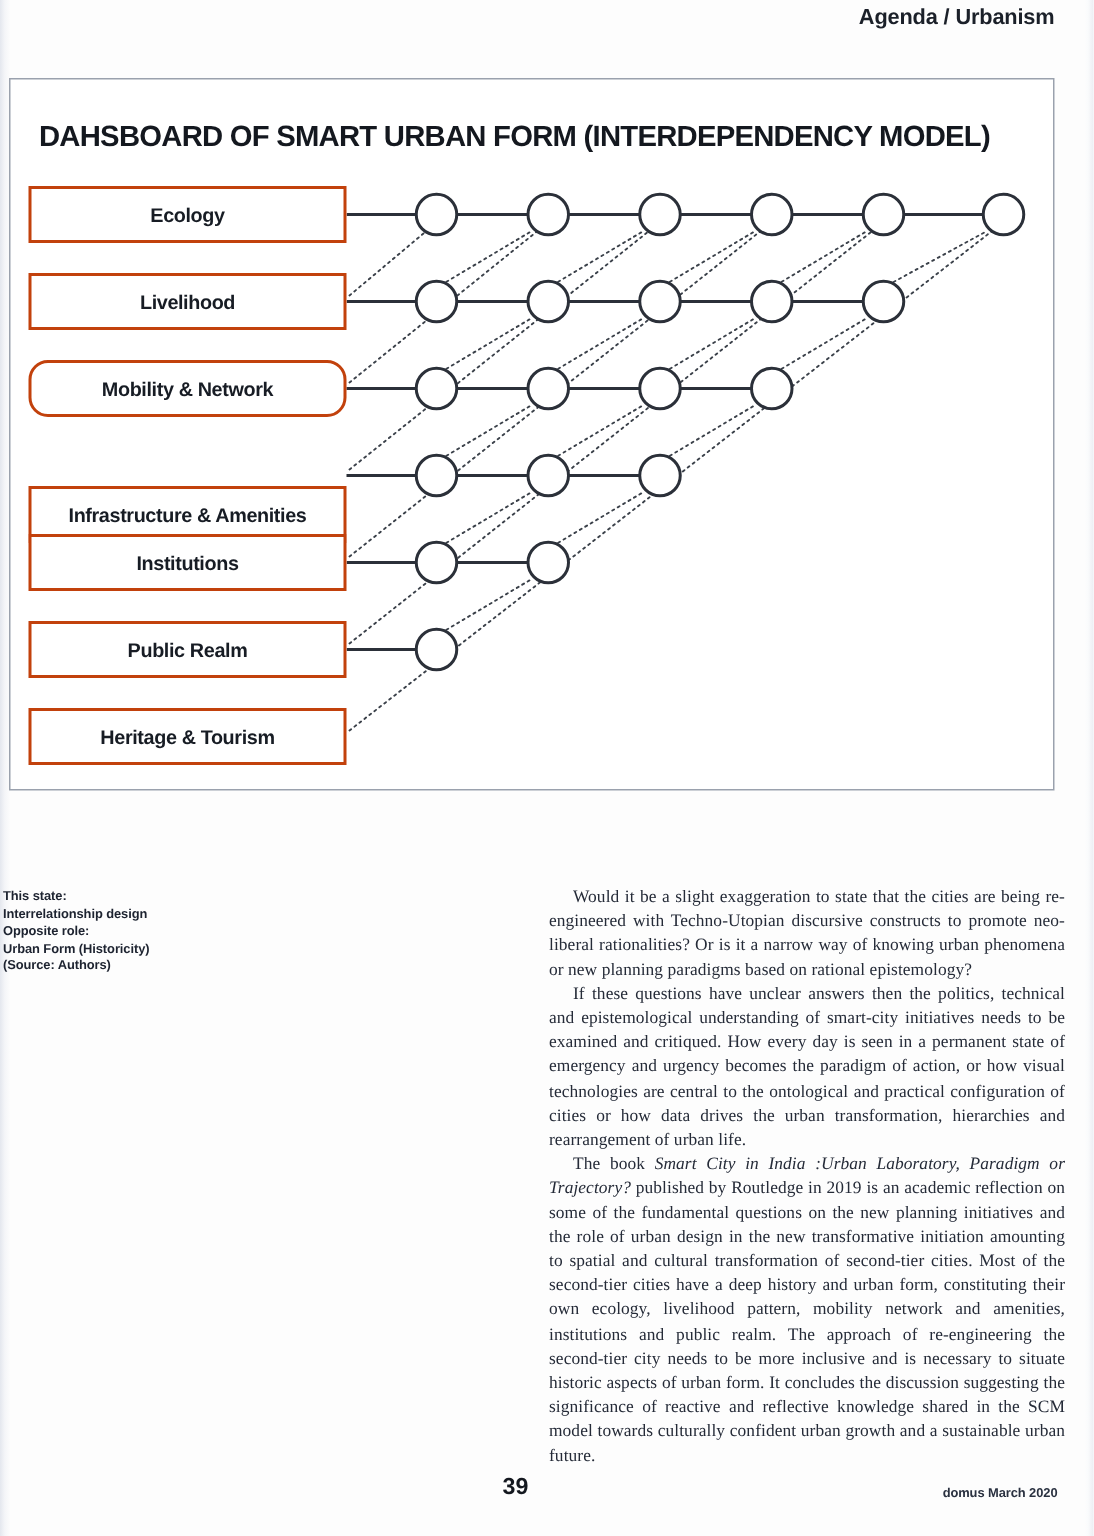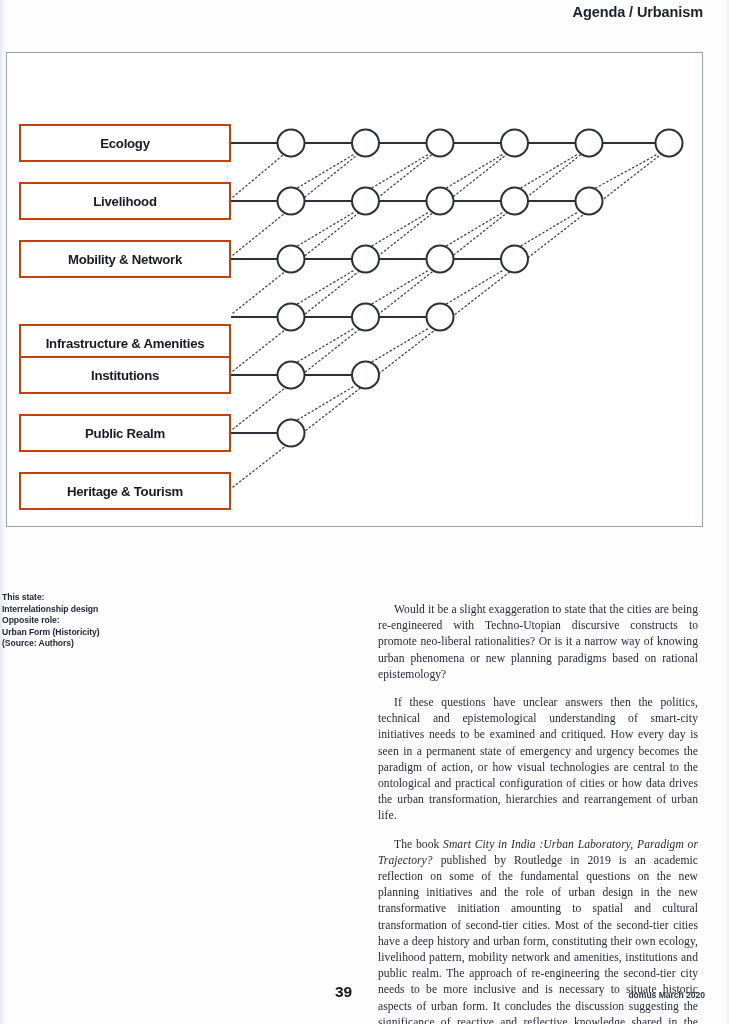--- a/index.html
+++ b/index.html
@@ -116,21 +116,21 @@
     top: 590px;
     width: 344px;
     font-family: "Liberation Serif", serif;
     font-size: 11.6px;
     line-height: 16.2px;
     color: #252b38;
     text-align: justify;
     letter-spacing: 0.05px;
   }
   .body-col p {
-    margin: 12px;
+    margin: 0;
     text-indent: 16px;
   }
   .body-col em { font-style: italic; }
 
   
   .page-number {
     position: absolute;
     left: 335px;
     top: 983px;
     font-size: 15.5px;
@@ -150,20 +150,21 @@
 </style>
 </head>
 <body>
 
 <div class="page-edge-left"></div>
 <div class="page-edge-right"></div>
 
 <div class="running-head">Agenda / Urbanism</div>
 
 <div class="diagram-frame">
+  <div class="diagram-title">DAHSBOARD OF SMART URBAN FORM (INTERDEPENDENCY MODEL)</div>
 
   <svg class="diagram-canvas" id="diagram-svg" viewBox="0 0 697 475" width="697" height="475">
       <line x1="226" y1="144" x2="288" y2="92" stroke="#3a4049" stroke-width="1.25" stroke-dasharray="1.4 2.8" stroke-linecap="round"></line>
       <line x1="226" y1="202" x2="362.5" y2="92" stroke="#3a4049" stroke-width="1.25" stroke-dasharray="1.4 2.8" stroke-linecap="round"></line>
       <line x1="226" y1="260" x2="437" y2="92" stroke="#3a4049" stroke-width="1.25" stroke-dasharray="1.4 2.8" stroke-linecap="round"></line>
       <line x1="226" y1="318" x2="511.5" y2="92" stroke="#3a4049" stroke-width="1.25" stroke-dasharray="1.4 2.8" stroke-linecap="round"></line>
       <line x1="226" y1="376" x2="586" y2="92" stroke="#3a4049" stroke-width="1.25" stroke-dasharray="1.4 2.8" stroke-linecap="round"></line>
       <line x1="226" y1="434" x2="666" y2="92" stroke="#3a4049" stroke-width="1.25" stroke-dasharray="1.4 2.8" stroke-linecap="round"></line>
       <line x1="287" y1="137" x2="347.5" y2="101" stroke="#3a4049" stroke-width="1.25" stroke-dasharray="1.4 2.8" stroke-linecap="round"></line>
       <line x1="361.5" y1="137" x2="422" y2="101" stroke="#3a4049" stroke-width="1.25" stroke-dasharray="1.4 2.8" stroke-linecap="round"></line>
@@ -209,21 +210,21 @@
       <circle cx="284" cy="380" r="13.5" fill="#ffffff" stroke="#2b3039" stroke-width="2"></circle>
     </svg>
 
   <div id="row-box-layer">
       <div class="row-box" style="top: 71px;">
         <span class="row-box-label">Ecology</span>
       </div>
       <div class="row-box" style="top: 129px;">
         <span class="row-box-label">Livelihood</span>
       </div>
-      <div class="row-box" style="top: 187px;">
+      <div class="row-box" style="top: 187px; border-radius: 13px;">
         <span class="row-box-label">Mobility &amp; Network</span>
       </div>
       <div class="row-box" style="top: 245px; margin-top: 26px;">
         <span class="row-box-label">Infrastructure &amp; Amenities</span>
       </div>
       <div class="row-box" style="top: 303px;">
         <span class="row-box-label">Institutions</span>
       </div>
       <div class="row-box" style="top: 361px;">
         <span class="row-box-label">Public Realm</span>

